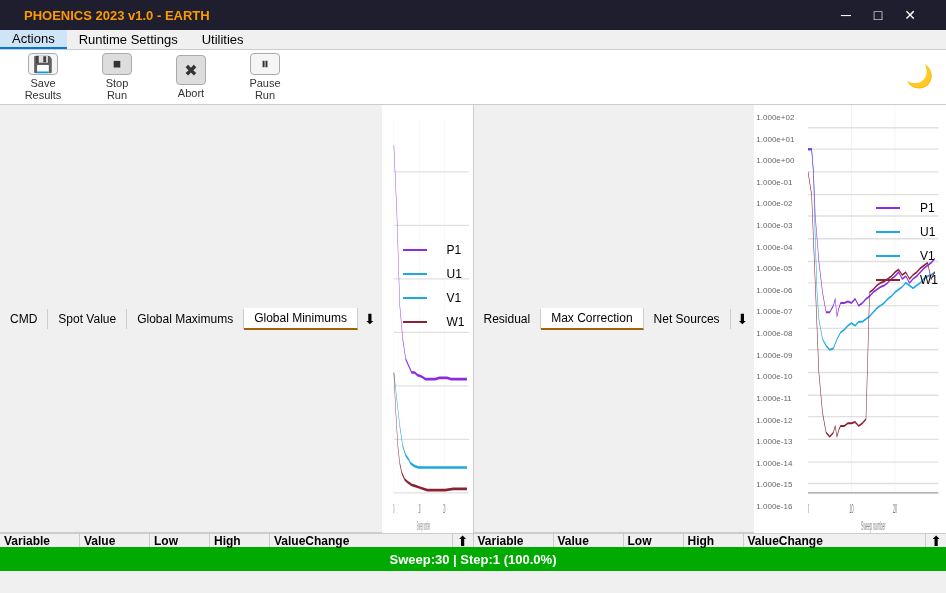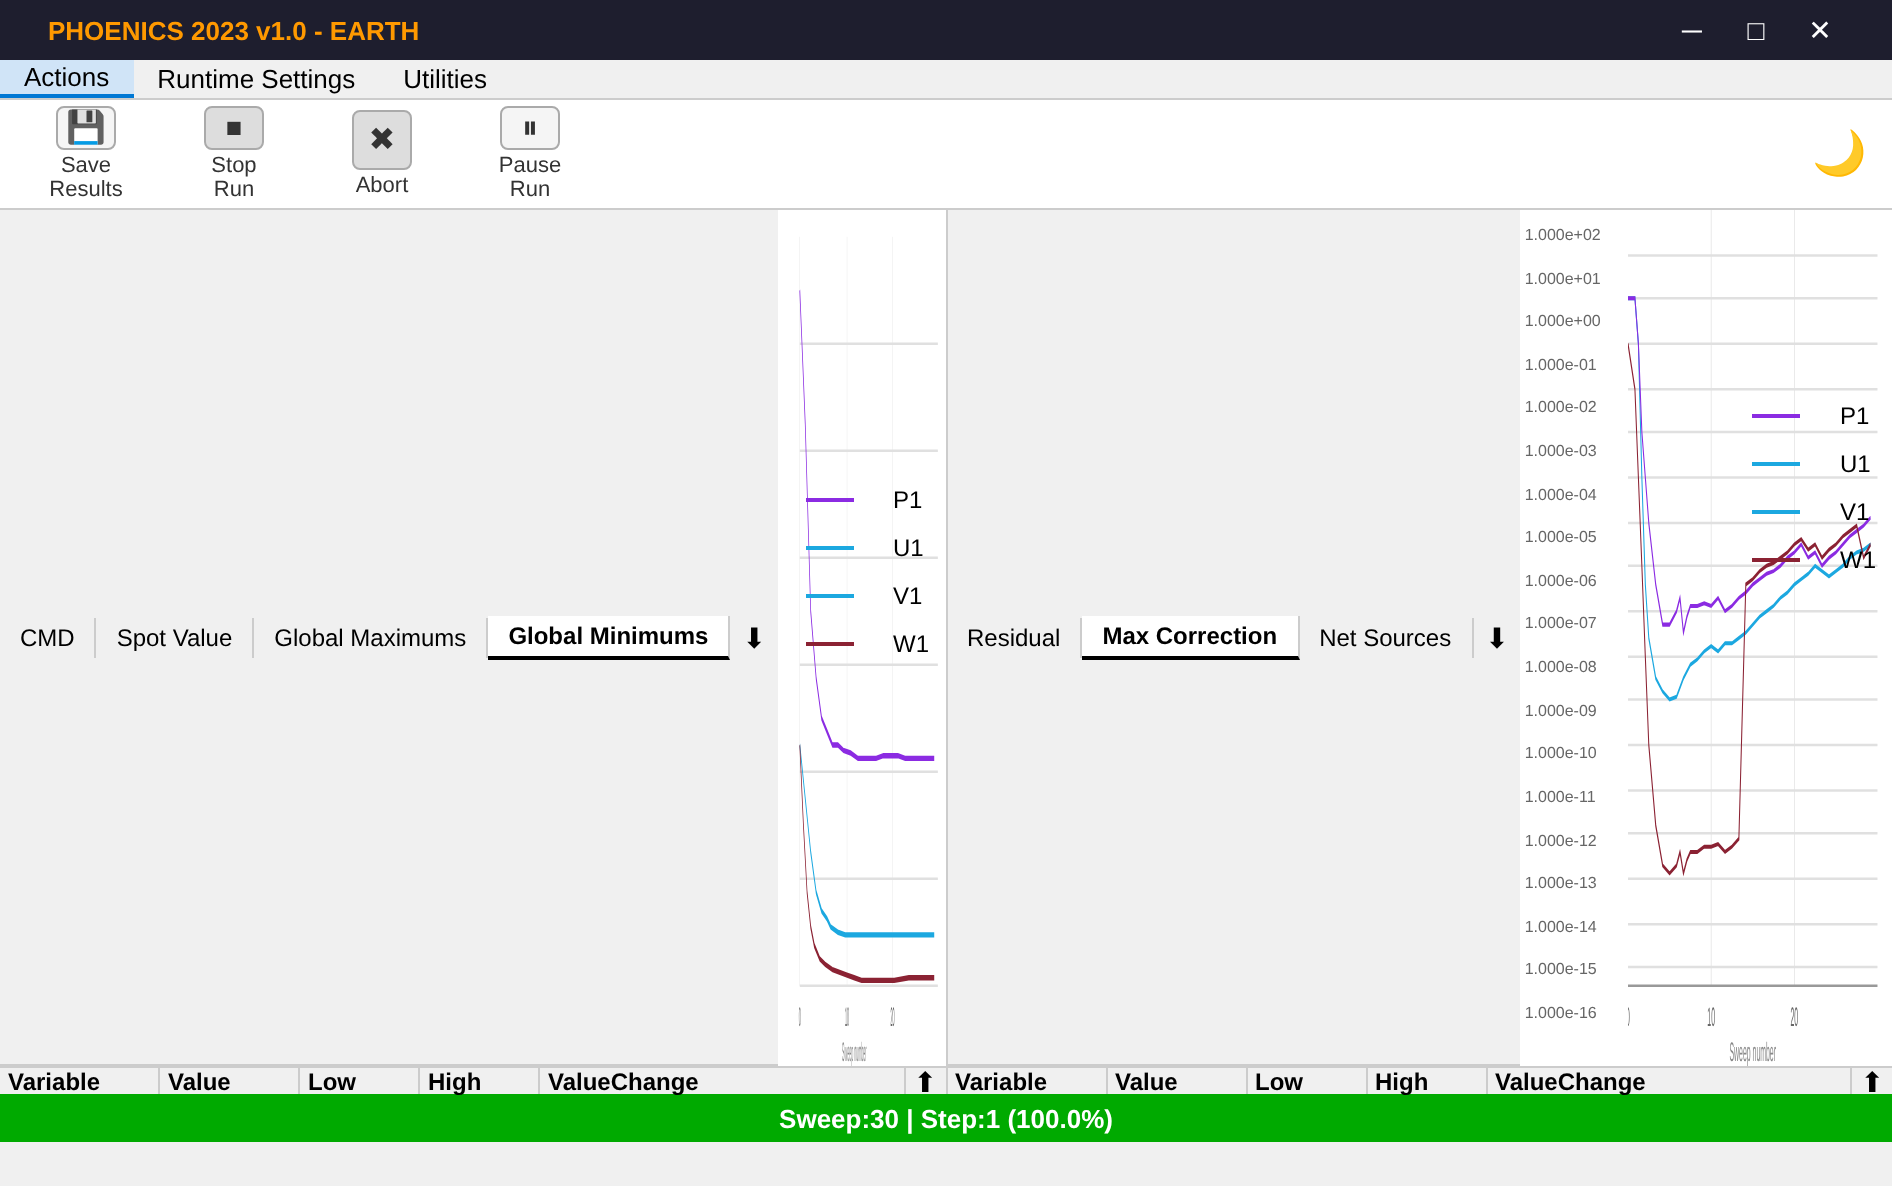--- a/index.html
+++ b/index.html
@@ -55,21 +55,21 @@
     #right-panel { flex: 1; display: flex; flex-direction: row; }
 
     
     .tab-bar {
       display: flex; align-items: center; background: #f0f0f0; border-bottom: 1px solid #ccc; min-height: 26px;
     }
     .tab {
       padding: 3px 10px; cursor: pointer; font-size: 12px; border-right: 1px solid #ccc;
       white-space: nowrap;
     }
-    .tab.active { background: #fff; border-bottom: 2px solid #000000; font-weight: bold; }
+    .tab.active { background: #fff; border-bottom: 2px solid #a16207; font-weight: normal; }
     .tab-spacer { flex: 1; }
     .tab-pin { padding: 2px 6px; cursor: pointer; font-size: 14px; }
 
     
     .chart-area {
       flex: 1; background: #fff; position: relative; overflow: hidden;
     }
 
     
     #bottom-bar { display: flex; height: 14px; border-top: 1px solid #ccc; }

